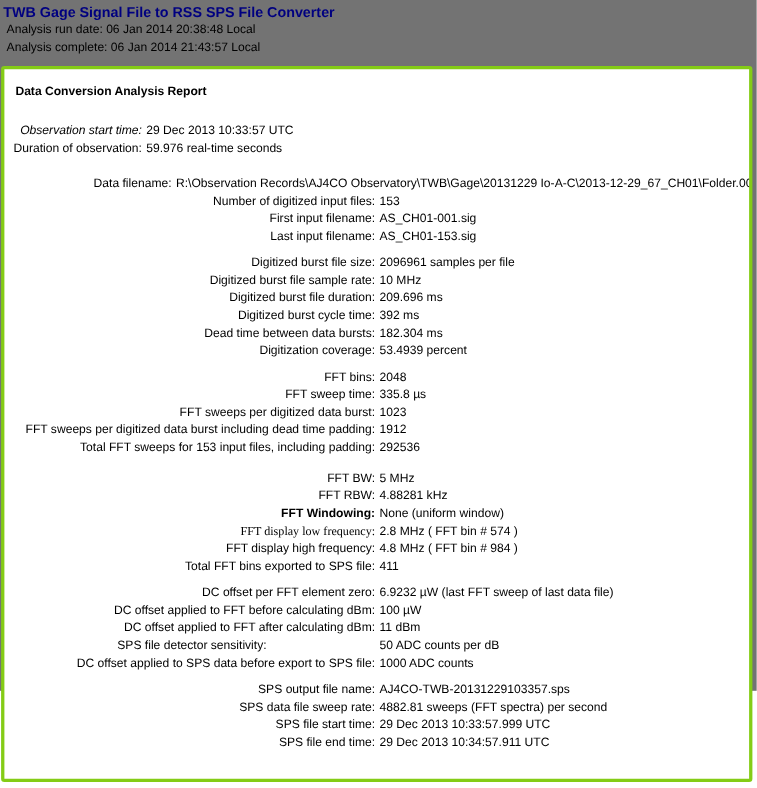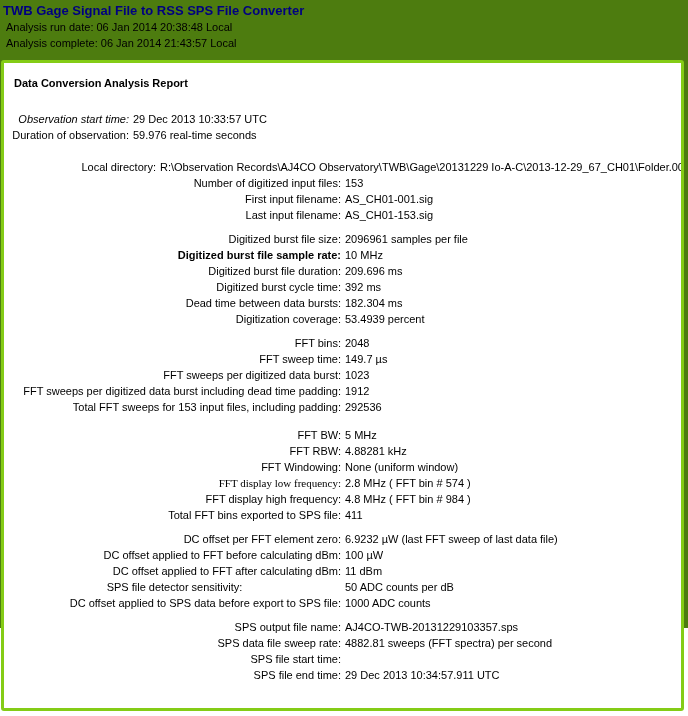--- a/index.html
+++ b/index.html
@@ -1,21 +1,21 @@
 <!DOCTYPE html>
 <html><head>
 <meta charset="utf-8">
 <style>
   html, body { margin: 0; padding: 0; background: #ffffff; }
   body {
     width: 688px; height: 716px; overflow: hidden;
     font-family: "Liberation Sans", sans-serif;
     font-size: 11px; color: #000000;
   }
-  .page { position: relative; width: 688px; height: 628px; background: #4d7c0f; }
+  .page { position: relative; width: 688px; height: 628px; background: #737373; }
   .app-title {
     margin: 0; padding: 2px 0 0 3px;
     font-size: 13px; font-weight: bold; color: #000080;
     line-height: 17px; white-space: pre;
   }
   .meta-line { padding-left: 6px; line-height: 16px; white-space: pre; }
   .groupbox {
     position: absolute; left: 1px; top: 60px;
     width: 683px; height: 651px;
     border: 3px solid #84cc16; border-radius: 3px;
@@ -37,56 +37,56 @@
   <div class="meta-line">Analysis complete: 06 Jan 2014 21:43:57 Local</div>
 
   <div class="groupbox">
     <div class="gb-title">Data Conversion Analysis Report</div>
     <div class="sections" id="sections">
         <div class="section" style="margin-top: 20px;">
           <div class="row"><span class="lbl" style="flex-basis: 121px; font-style: italic;">Observation start time:</span><span class="val">29 Dec 2013 10:33:57 UTC</span></div>
           <div class="row"><span class="lbl" style="flex-basis: 121px;">Duration of observation:</span><span class="val">59.976 real-time seconds</span></div>
         </div>
         <div class="section" style="margin-top: 16px;">
-          <div class="row"><span class="lbl" style="flex-basis: 148px;">Local directory:</span><span class="val">R:\Observation Records\AJ4CO Observatory\TWB\Gage\20131229 Io-A-C\2013-12-29_67_CH01\Folder.00001</span></div>
+          <div class="row"><span class="lbl" style="flex-basis: 148px;">Data filename:</span><span class="val">R:\Observation Records\AJ4CO Observatory\TWB\Gage\20131229 Io-A-C\2013-12-29_67_CH01\Folder.00001</span></div>
           <div class="row"><span class="lbl" style="flex-basis: 333px;">Number of digitized input files:</span><span class="val">153</span></div>
           <div class="row"><span class="lbl" style="flex-basis: 333px;">First input filename:</span><span class="val">AS_CH01-001.sig</span></div>
           <div class="row"><span class="lbl" style="flex-basis: 333px;">Last input filename:</span><span class="val">AS_CH01-153.sig</span></div>
         </div>
         <div class="section" style="margin-top: 8px;">
           <div class="row"><span class="lbl" style="flex-basis: 333px;">Digitized burst file size:</span><span class="val">2096961 samples per file</span></div>
-          <div class="row"><span class="lbl" style="flex-basis: 333px; font-weight: bold;">Digitized burst file sample rate:</span><span class="val">10 MHz</span></div>
+          <div class="row"><span class="lbl" style="flex-basis: 333px;">Digitized burst file sample rate:</span><span class="val">10 MHz</span></div>
           <div class="row"><span class="lbl" style="flex-basis: 333px;">Digitized burst file duration:</span><span class="val">209.696 ms</span></div>
           <div class="row"><span class="lbl" style="flex-basis: 333px;">Digitized burst cycle time:</span><span class="val">392 ms</span></div>
           <div class="row"><span class="lbl" style="flex-basis: 333px;">Dead time between data bursts:</span><span class="val">182.304 ms</span></div>
           <div class="row"><span class="lbl" style="flex-basis: 333px;">Digitization coverage:</span><span class="val">53.4939 percent</span></div>
         </div>
         <div class="section" style="margin-top: 8px;">
           <div class="row"><span class="lbl" style="flex-basis: 333px;">FFT bins:</span><span class="val">2048</span></div>
-          <div class="row"><span class="lbl" style="flex-basis: 333px;">FFT sweep time:</span><span class="val">149.7 µs</span></div>
+          <div class="row"><span class="lbl" style="flex-basis: 333px;">FFT sweep time:</span><span class="val">335.8 µs</span></div>
           <div class="row"><span class="lbl" style="flex-basis: 333px;">FFT sweeps per digitized data burst:</span><span class="val">1023</span></div>
           <div class="row"><span class="lbl" style="flex-basis: 333px;">FFT sweeps per digitized data burst including dead time padding:</span><span class="val">1912</span></div>
           <div class="row"><span class="lbl" style="flex-basis: 333px;">Total FFT sweeps for 153 input files, including padding:</span><span class="val">292536</span></div>
         </div>
         <div class="section" style="margin-top: 12px;">
           <div class="row"><span class="lbl" style="flex-basis: 333px;">FFT BW:</span><span class="val">5 MHz</span></div>
           <div class="row"><span class="lbl" style="flex-basis: 333px;">FFT RBW:</span><span class="val">4.88281 kHz</span></div>
-          <div class="row"><span class="lbl" style="flex-basis: 333px;">FFT Windowing:</span><span class="val">None (uniform window)</span></div>
+          <div class="row"><span class="lbl" style="flex-basis: 333px; font-weight: bold;">FFT Windowing:</span><span class="val">None (uniform window)</span></div>
           <div class="row"><span class="lbl" style="flex-basis: 333px; font-family: Liberation Serif, serif;">FFT display low frequency:</span><span class="val">2.8 MHz ( FFT bin # 574 )</span></div>
           <div class="row"><span class="lbl" style="flex-basis: 333px;">FFT display high frequency:</span><span class="val">4.8 MHz ( FFT bin # 984 )</span></div>
           <div class="row"><span class="lbl" style="flex-basis: 333px;">Total FFT bins exported to SPS file:</span><span class="val">411</span></div>
         </div>
         <div class="section" style="margin-top: 8px;">
           <div class="row"><span class="lbl" style="flex-basis: 333px;">DC offset per FFT element zero:</span><span class="val">6.9232 µW (last FFT sweep of last data file)</span></div>
           <div class="row"><span class="lbl" style="flex-basis: 333px;">DC offset applied to FFT before calculating dBm:</span><span class="val">100 µW</span></div>
           <div class="row"><span class="lbl" style="flex-basis: 333px;">DC offset applied to FFT after calculating dBm:</span><span class="val">11 dBm</span></div>
           <div class="row"><span class="lbl" style="flex-basis: 333px; text-align: center;">SPS file detector sensitivity:</span><span class="val">50 ADC counts per dB</span></div>
           <div class="row"><span class="lbl" style="flex-basis: 333px;">DC offset applied to SPS data before export to SPS file:</span><span class="val">1000 ADC counts</span></div>
         </div>
         <div class="section" style="margin-top: 8px;">
           <div class="row"><span class="lbl" style="flex-basis: 333px;">SPS output file name:</span><span class="val">AJ4CO-TWB-20131229103357.sps</span></div>
           <div class="row"><span class="lbl" style="flex-basis: 333px;">SPS data file sweep rate:</span><span class="val">4882.81 sweeps (FFT spectra) per second</span></div>
-          <div class="row"><span class="lbl" style="flex-basis: 333px;">SPS file start time:</span></div>
+          <div class="row"><span class="lbl" style="flex-basis: 333px;">SPS file start time:</span><span class="val">29 Dec 2013 10:33:57.999 UTC</span></div>
           <div class="row"><span class="lbl" style="flex-basis: 333px;">SPS file end time:</span><span class="val">29 Dec 2013 10:34:57.911 UTC</span></div>
         </div>
       </div>
   </div>
 </div>
 
 </body></html>

